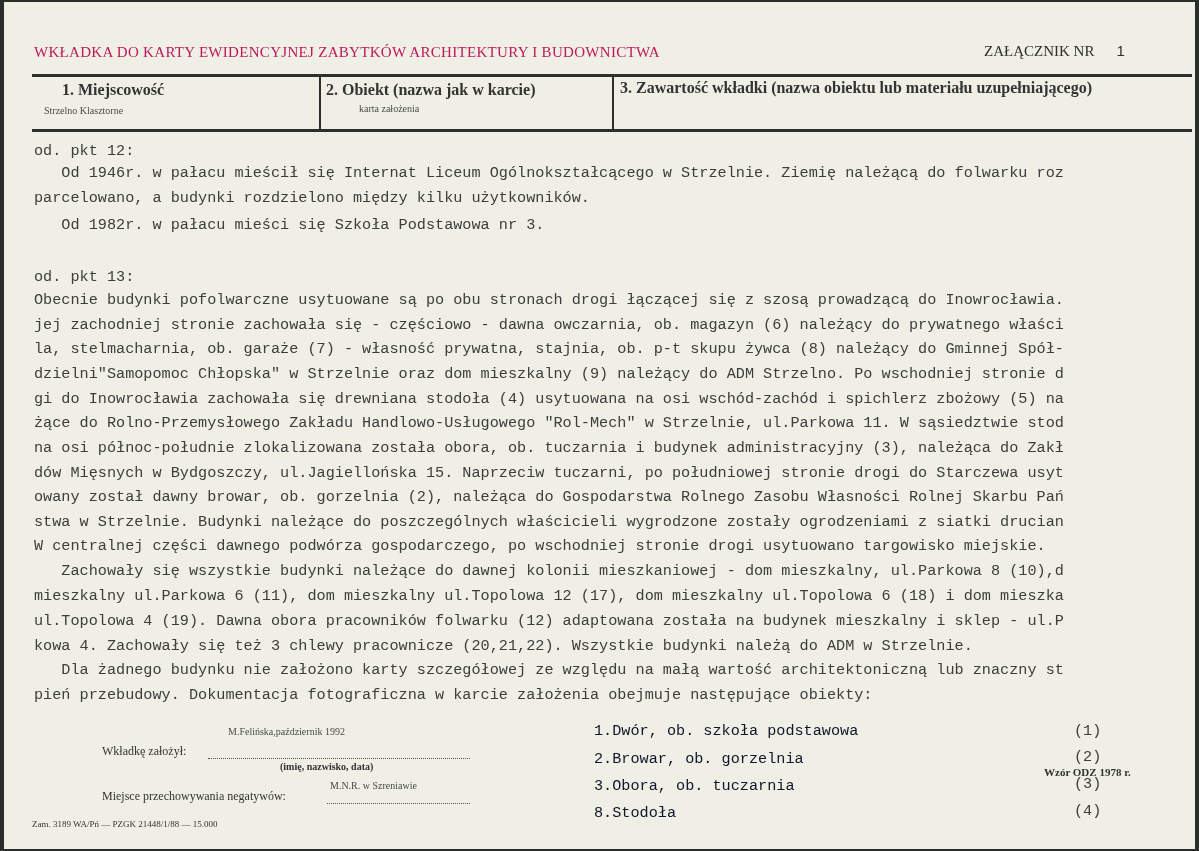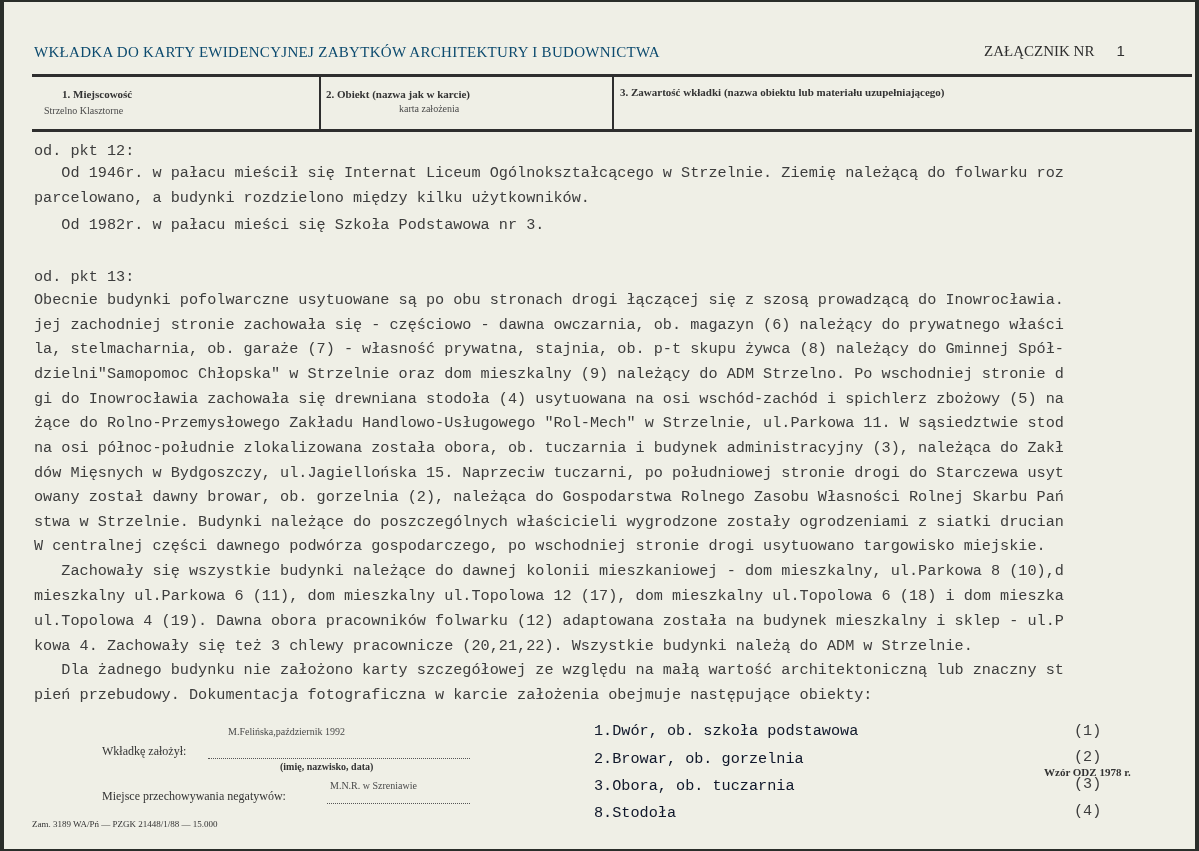--- a/index.html
+++ b/index.html
@@ -8,31 +8,31 @@
     background:#2a2e2a;
     position:relative;
   }
   .sheet {
     position:absolute; left:4px; top:2px; width:1191px; height:847px;
     background:#efefe6;
     color:#3a3a3a;
   }
   .header-title {
     position:absolute; left:30px; top:42px;
-    font-family:"Liberation Serif", serif; font-size:15px; letter-spacing:0.3px; color:#0c4a6e;
+    font-family:"Liberation Serif", serif; font-size:15px; letter-spacing:0.3px; color:#be185d;
   }
   .annex {
     position:absolute; left:980px; top:40px;
     font-family:"Liberation Serif", serif; font-size:15px; color:#2e2e2e;
   }
   .annex .num { margin-left:22px; font-family:"Liberation Sans", sans-serif; }
   .rule { position:absolute; left:28px; width:1160px; height:3px; background:#2e2e2e; }
   .vline { position:absolute; width:1.5px; background:#2e2e2e; }
   .field-label {
-    position:absolute; font-family:"Liberation Serif", serif; font-weight:bold; font-size:11px; color:#333;margin-top:7px;
+    position:absolute; font-family:"Liberation Serif", serif; font-weight:bold; font-size:16px; color:#333;
   }
   .field-value {
     position:absolute; font-family:Liberation Serif, serif; font-size:10px; color:#4a4a4a;
   }
   .tw {
     position:absolute; left:30px;
     font-family:"Liberation Mono", monospace; font-size:15.2px; color:#3d3d3d;
     white-space:pre; line-height:26px;
   }
   .serif-small {
@@ -60,21 +60,21 @@
   </div>
 
   <div class="rule" style="top:72px;"></div>
   <div class="vline" style="left:315px; top:74px; height:53px;"></div>
   <div class="vline" style="left:608px; top:74px; height:53px;"></div>
 
   <div class="field-label" style="left:58px; top:79px;">1. Miejscowość</div>
   <div class="field-value" style="left:40px; top:103px;">Strzelno Klasztorne</div>
 
   <div class="field-label" style="left:322px; top:79px;">2. Obiekt (nazwa jak w karcie)</div>
-  <div class="field-value" style="left:355px; top:101px;margin-left:40px;">karta założenia</div>
+  <div class="field-value" style="left:355px; top:101px;">karta założenia</div>
 
   <div class="field-label" style="left:616px; top:77px;">3. Zawartość wkładki (nazwa obiektu lub materiału uzupełniającego)</div>
 
   <div class="rule" style="top:127px;"></div>
 
   <div>
     <div class="tw" style="top:136px;">od. pkt 12:</div>
     <div class="tw" style="top:158px;">   Od 1946r. w pałacu mieścił się Internat Liceum Ogólnokształcącego w Strzelnie. Ziemię należącą do folwarku roz</div>
     <div class="tw" style="top:183px;">parcelowano, a budynki rozdzielono między kilku użytkowników.</div>
     <div class="tw" style="top:210px;">   Od 1982r. w pałacu mieści się Szkoła Podstawowa nr 3.</div>

